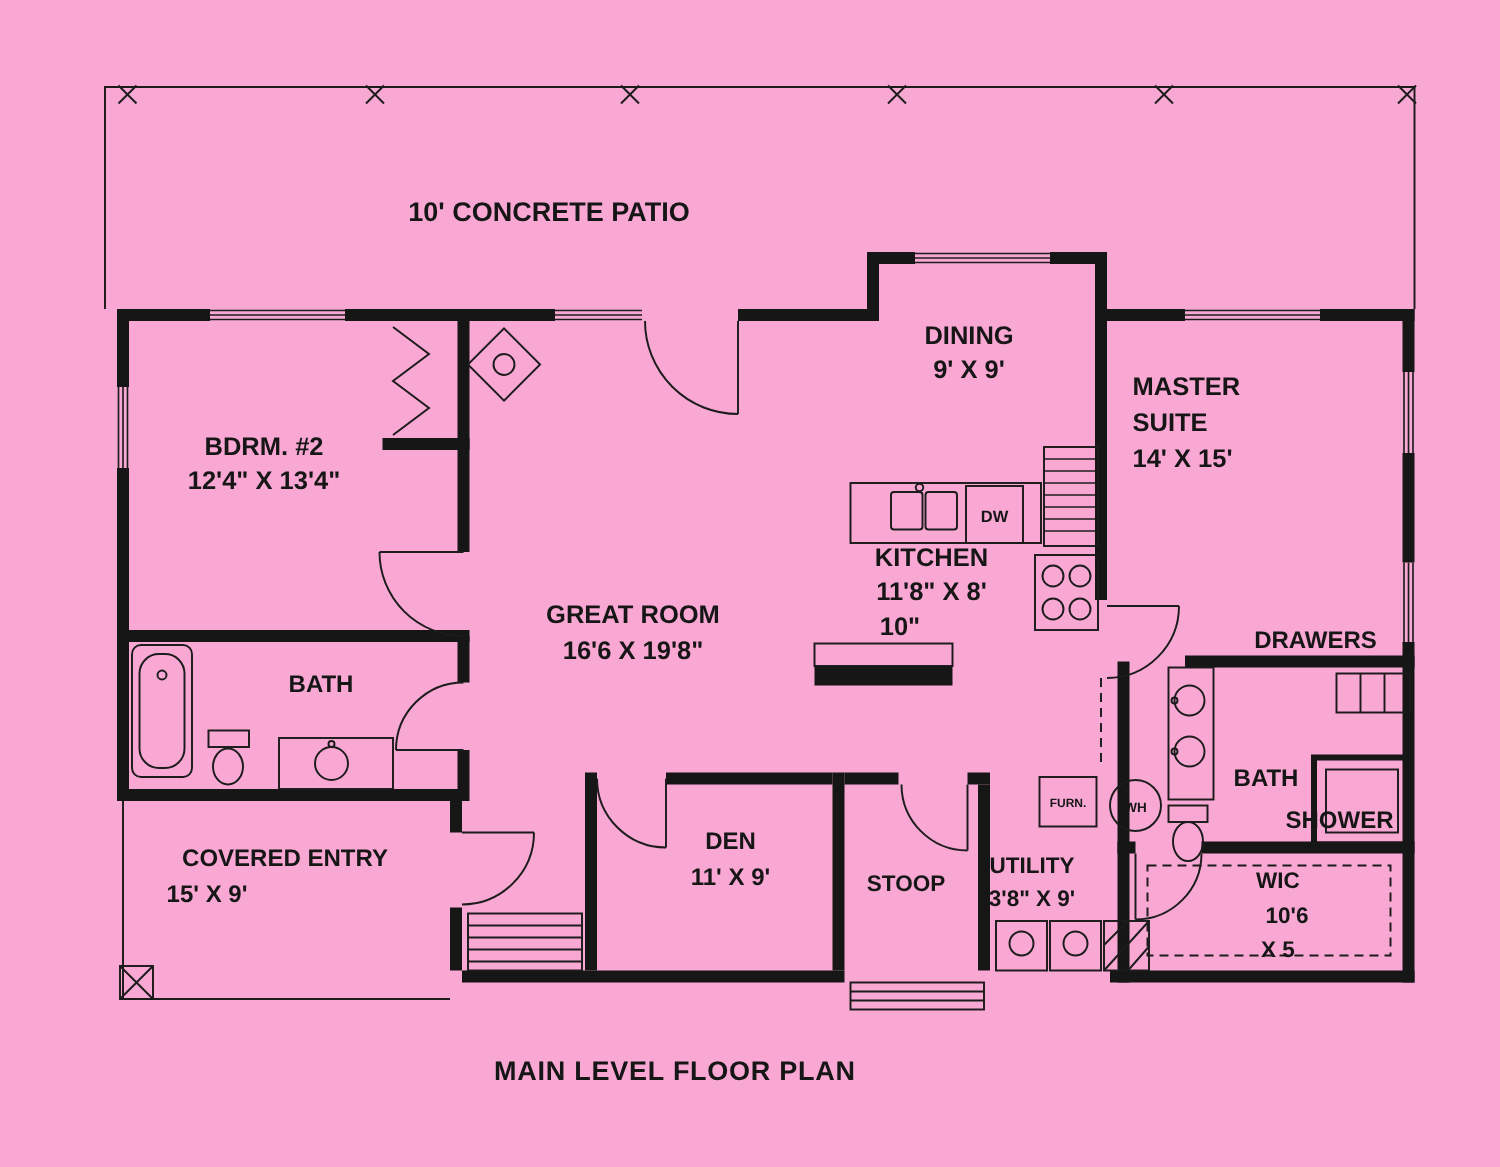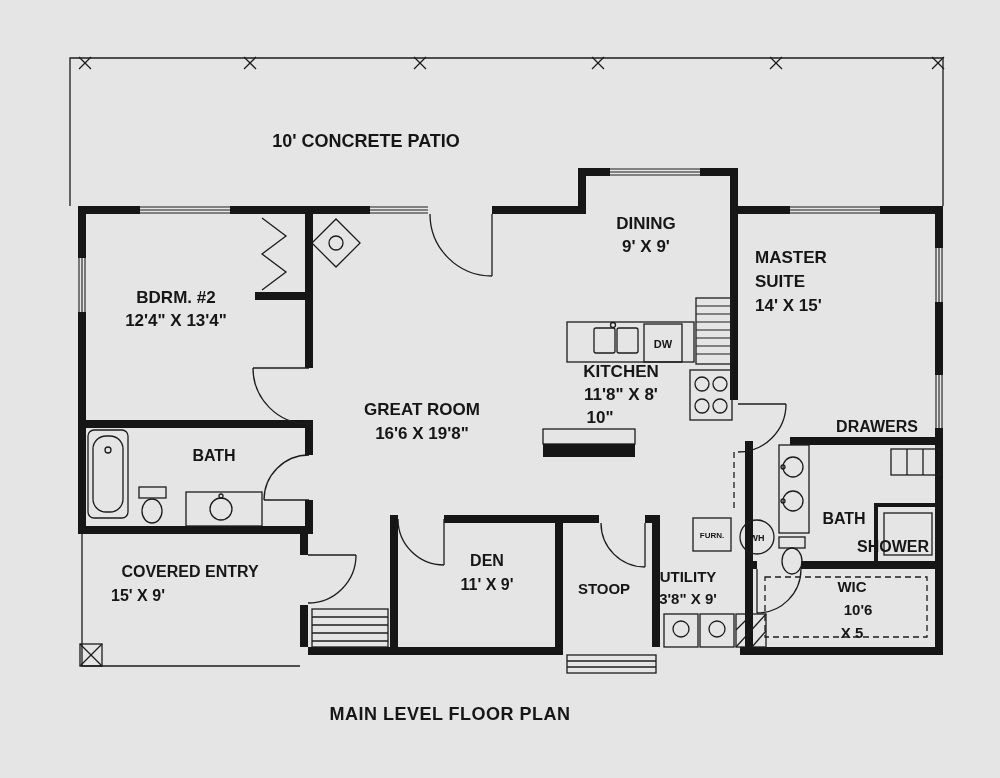--- a/index.html
+++ b/index.html
@@ -1,16 +1,16 @@
 <!DOCTYPE html>
 <html><head>
 <meta charset="utf-8">
 <style>
   html,body{margin:0;padding:0;background:#ffffff;}
-  .page{position:relative;width:1000px;height:778px;background:#e5e5e5;overflow:hidden;
+  .page{position:relative;width:1000px;height:778px;background:#f9a8d4;overflow:hidden;
         font-family:"Liberation Sans",sans-serif;}
   svg{position:absolute;left:0;top:0;}
   text{font-family:"Liberation Sans",sans-serif;font-weight:700;fill:#161616;}
   .thin{stroke:#1c1c1c;stroke-width:1.3;fill:none;}
   .wall{fill:#161616;}
 </style>
 </head>
 <body>
 
 <div class="page">

